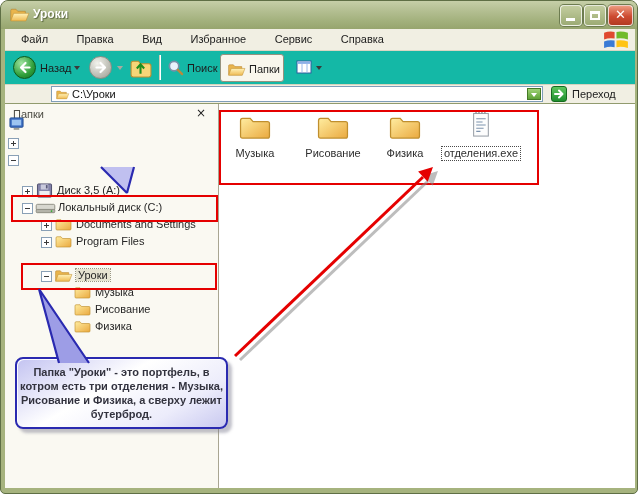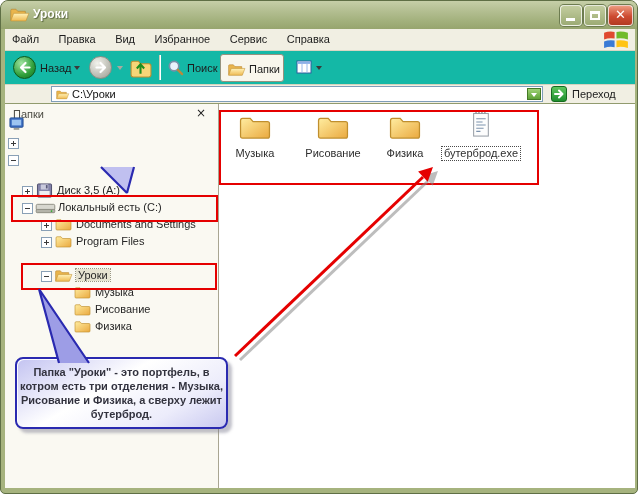--- a/index.html
+++ b/index.html
@@ -19,21 +19,21 @@
   .capbtn.min,.capbtn.max{width:22px;background:linear-gradient(#c3cd9f,#9cab74);}
   .capbtn.close{width:25px;background:linear-gradient(#ec9a7f,#cd4b31 55%,#b23a22);}
   .glyph-min{position:absolute;left:5px;bottom:4px;width:9px;height:3px;background:#fff;}
   .glyph-max{position:absolute;left:5px;top:5px;width:10px;height:9px;box-sizing:border-box;
     border:2px solid #fff;border-top-width:3px;}
   .glyph-x{position:absolute;left:0;top:1px;width:100%;text-align:center;color:#fff;
     font-size:13px;font-weight:bold;font-family:"DejaVu Sans",sans-serif;}
   
   .menubar{position:absolute;left:4px;top:28px;width:630px;height:22px;background:#f1efe3;
     border-bottom:1px solid #d9d6c3;box-sizing:border-box;}
-  .menu-item{display:inline-block;padding:4px 8px 0 7px;font-size:11px;color:#1c1c1c;}
+  .menu-item{display:inline-block;padding:4px 8px 0 16px;font-size:11px;color:#1c1c1c;}
   .winflag{position:absolute;right:4px;top:1px;width:30px;height:20px;}
   
   .toolbar{position:absolute;left:4px;top:50px;width:630px;height:34px;background:#14b8a6;
     border-bottom:1px solid #d5d2be;box-sizing:border-box;}
   .tsep{position:absolute;top:4px;width:1px;height:25px;background:#d0cdb8;border-right:1px solid #fff;}
   .circle{position:absolute;top:5px;width:23px;height:23px;border-radius:50%;box-sizing:border-box;}
   .circle.back{background:radial-gradient(circle at 35% 30%,#9fe39f,#2f9e3a 60%,#147024);border:1px solid #0e5a1a;}
   .circle.fwd{background:radial-gradient(circle at 35% 30%,#f2f2ec,#b9b9b0 65%,#9a9a90);border:1px solid #8e8e84;}
   .tlabel{position:absolute;top:11px;font-size:11px;color:#1c1c1c;}
   .caret{position:absolute;width:0;height:0;border-left:3px solid transparent;
@@ -251,21 +251,21 @@
       <svg class="ticon" style="left:31px" width="17" height="15">
             <use href="#i-floppy" width="17" height="15"></use>
           </svg>
       <span class="tl" style="left:52px">Диск 3,5 (A:)</span>
     </div>
     <div class="trow" style="top:96px">
       <span class="tbox" style="left:17px"></span>
       <svg class="ticon" style="left:30px;top:2px" width="21" height="13">
             <use href="#i-hdd" width="21" height="13"></use>
           </svg>
-      <span class="tl" style="left:53px">Локальный есть (C:)</span>
+      <span class="tl" style="left:53px">Локальный диск (C:)</span>
     </div>
     <div class="trow" style="top:113px">
       <span class="tbox plus" style="left:36px"></span>
       <svg class="ticon" style="left:50px" width="17" height="14">
             <use href="#i-folder" width="17" height="14"></use>
           </svg>
       <span class="tl" style="left:71px">Documents and Settings</span>
     </div>
     <div class="trow" style="top:130px">
       <span class="tbox plus" style="left:36px"></span>
@@ -318,21 +318,21 @@
   <div class="fitem" style="left:372px;top:112px;width:64px">
     <svg width="34" height="27">
           <use href="#i-folder" width="34" height="27"></use>
         </svg>
     <div class="fname">Физика</div>
   </div>
   <div class="fitem" style="left:438px;top:108px;width:84px">
     <svg width="21" height="30">
           <use href="#i-note" width="21" height="30"></use>
         </svg>
-    <div><span class="fname sel">бутерброд.exe</span></div>
+    <div><span class="fname sel">отделения.exe</span></div>
   </div>
 
   <div class="redrect" style="left:10px;top:194px;width:203px;height:23px"></div>
   <div class="redrect" style="left:20px;top:262px;width:192px;height:23px"></div>
   <div class="redrect" style="left:218px;top:109px;width:316px;height:71px"></div>
 
   <svg class="tailsvg" style="left:96px;top:163px" width="42" height="32">
     <polygon points="4,3 37,3 30,29" fill="#c0c0f0"></polygon>
     <path d="M4,3 L30,29 M37,3 L30,29" stroke="#2a2ab0" stroke-width="2.2" fill="none"></path>
   </svg>

